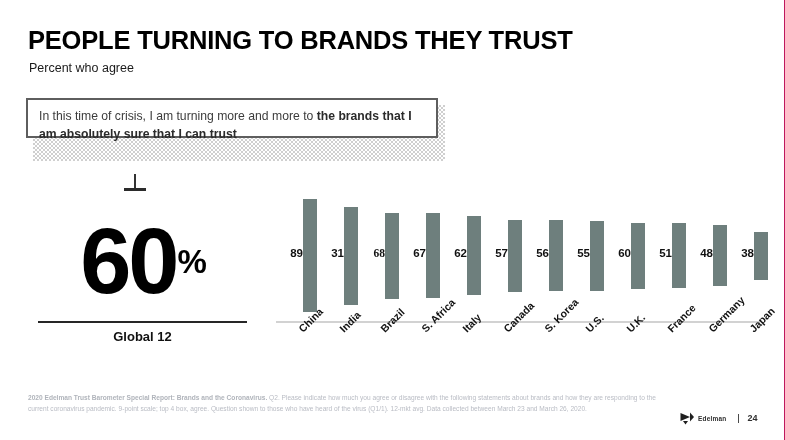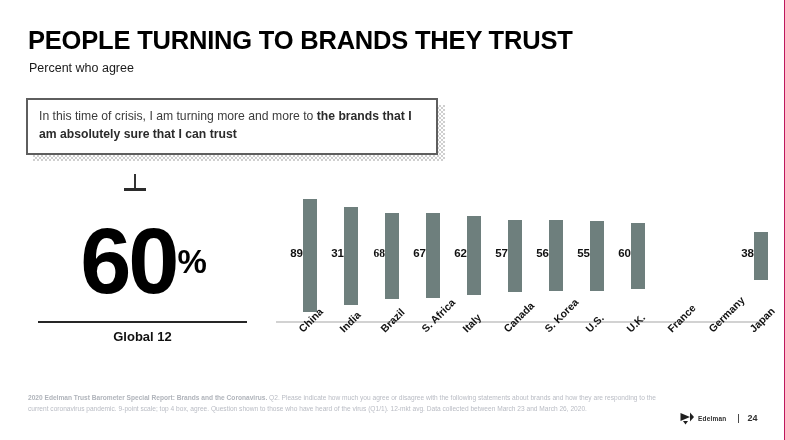--- a/index.html
+++ b/index.html
@@ -66,21 +66,21 @@
       linear-gradient(45deg, #cfcfcf 25%, transparent 25%, transparent 75%, #cfcfcf 75%),
       linear-gradient(45deg, #cfcfcf 25%, transparent 25%, transparent 75%, #cfcfcf 75%);
     background-size: 4px 4px;
     background-position: 0 0, 2px 2px;
   }
   .quote-box {
     position: absolute;
     left: 0;
     top: 0;
     width: 412px;
-    height: 57px;
+    height: 40px;
     background: #ffffff;
     border: 2px solid #5e5e5e;
     box-sizing: border-box;
   }
   .quote-text {
     position: absolute;
     left: 11px;
     top: 8px;
     right: 9px;
     font-size: 12.2px;
@@ -333,20 +333,28 @@
           <div class="bar-value">56</div>
           <div class="bar" title="S. Korea: 56" style="height: 71px; background: rgb(110, 127, 125);"></div>
         </div>
         <div class="bar-slot" style="left: 287px;">
           <div class="bar-value">55</div>
           <div class="bar" title="U.S.: 55" style="height: 70px; background: rgb(110, 127, 125);"></div>
         </div>
         <div class="bar-slot" style="left: 328px;">
           <div class="bar-value">60</div>
           <div class="bar" title="U.K.: 52" style="height: 66px; background: rgb(110, 127, 125);"></div>
+        </div>
+        <div class="bar-slot" style="left: 369px;">
+          <div class="bar-value">51</div>
+          <div class="bar" title="France: 51" style="height: 65px; background: rgb(110, 127, 125);"></div>
+        </div>
+        <div class="bar-slot" style="left: 410px;">
+          <div class="bar-value">48</div>
+          <div class="bar" title="Germany: 48" style="height: 61px; background: rgb(110, 127, 125);"></div>
         </div>
         <div class="bar-slot" style="left: 451px;">
           <div class="bar-value">38</div>
           <div class="bar" title="Japan: 38" style="height: 48px; background: rgb(110, 127, 125);"></div>
         </div>
       </div>
     <div class="xlabels" id="xlabels">
         <div class="xlabel-slot" style="left: 0px;">
           <div class="xlabel">China</div>
         </div>

